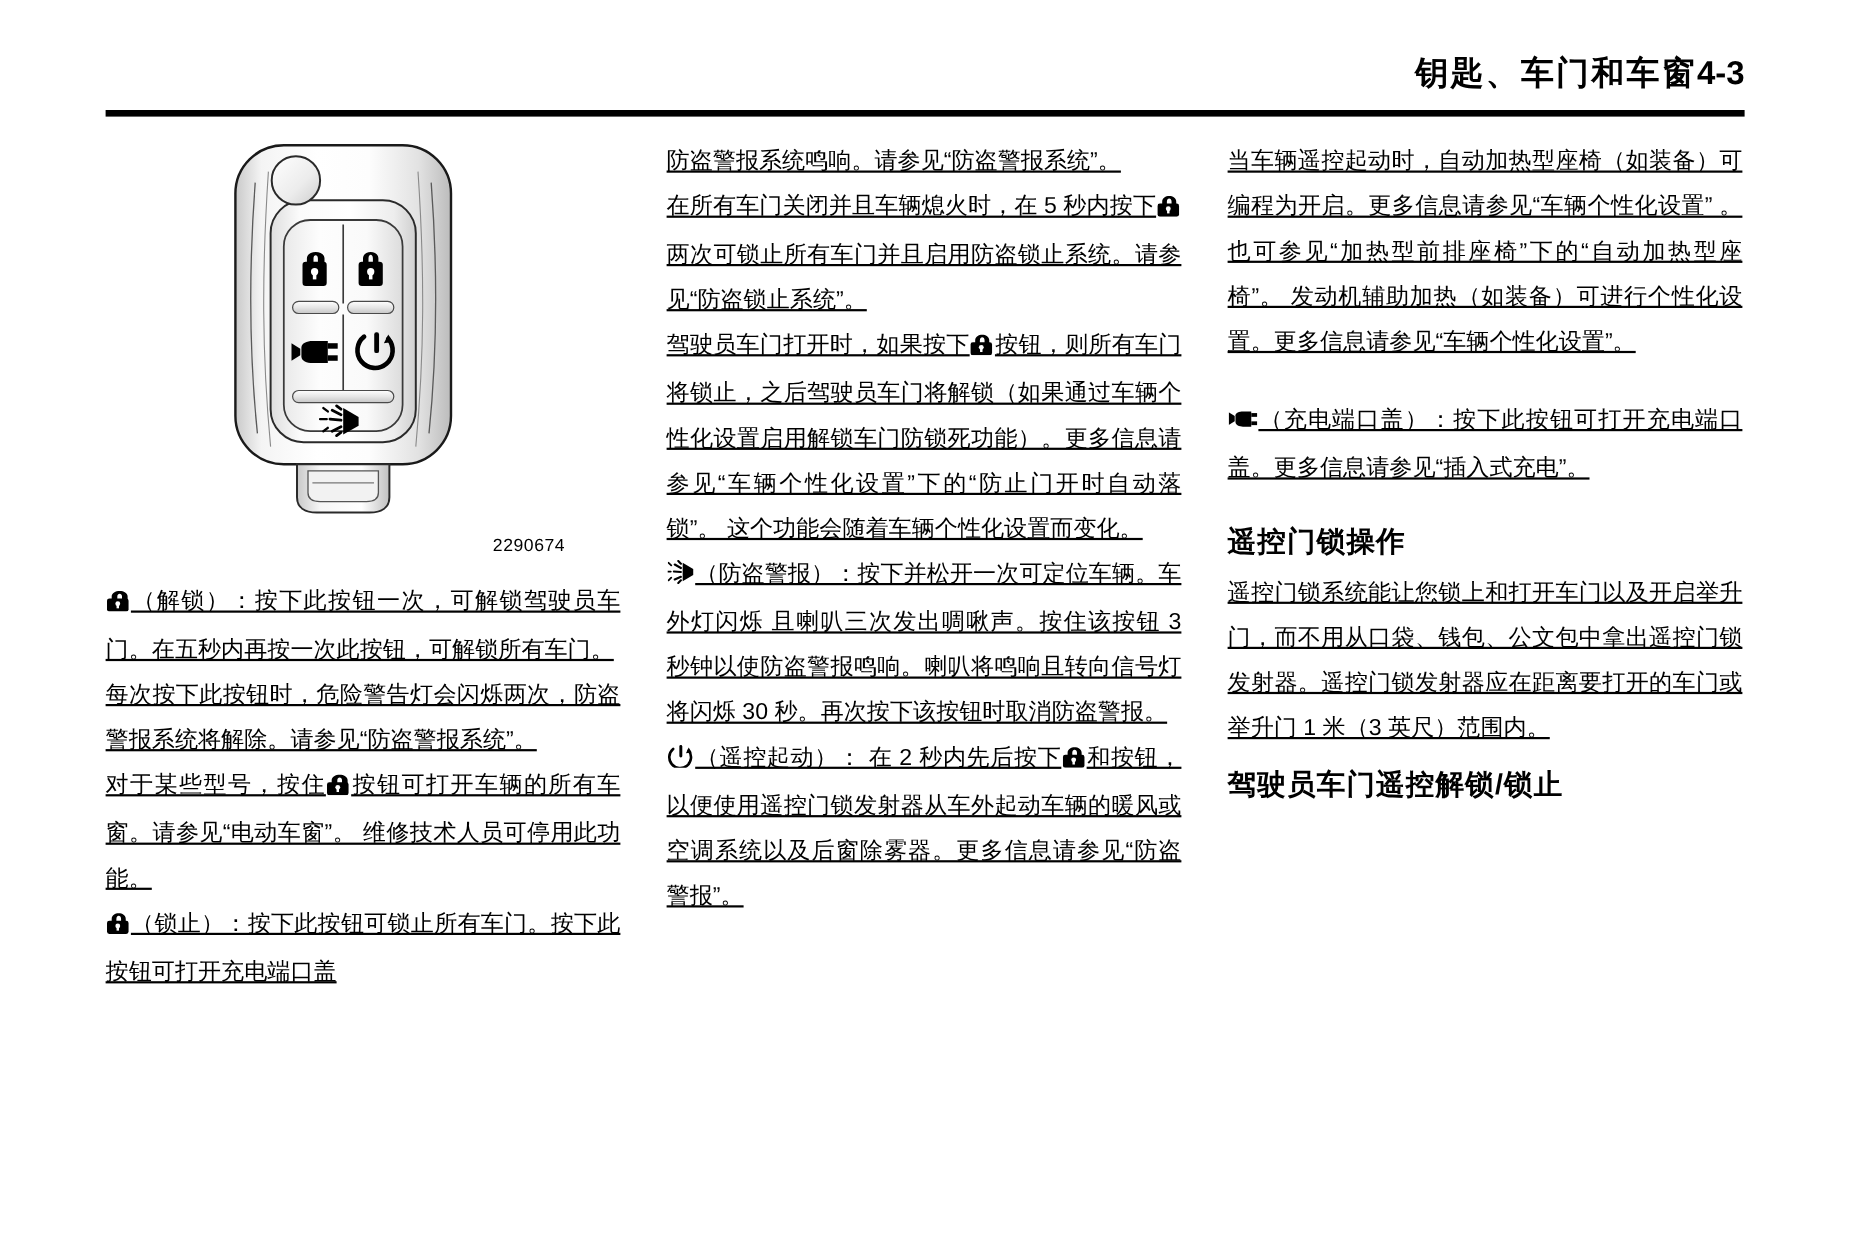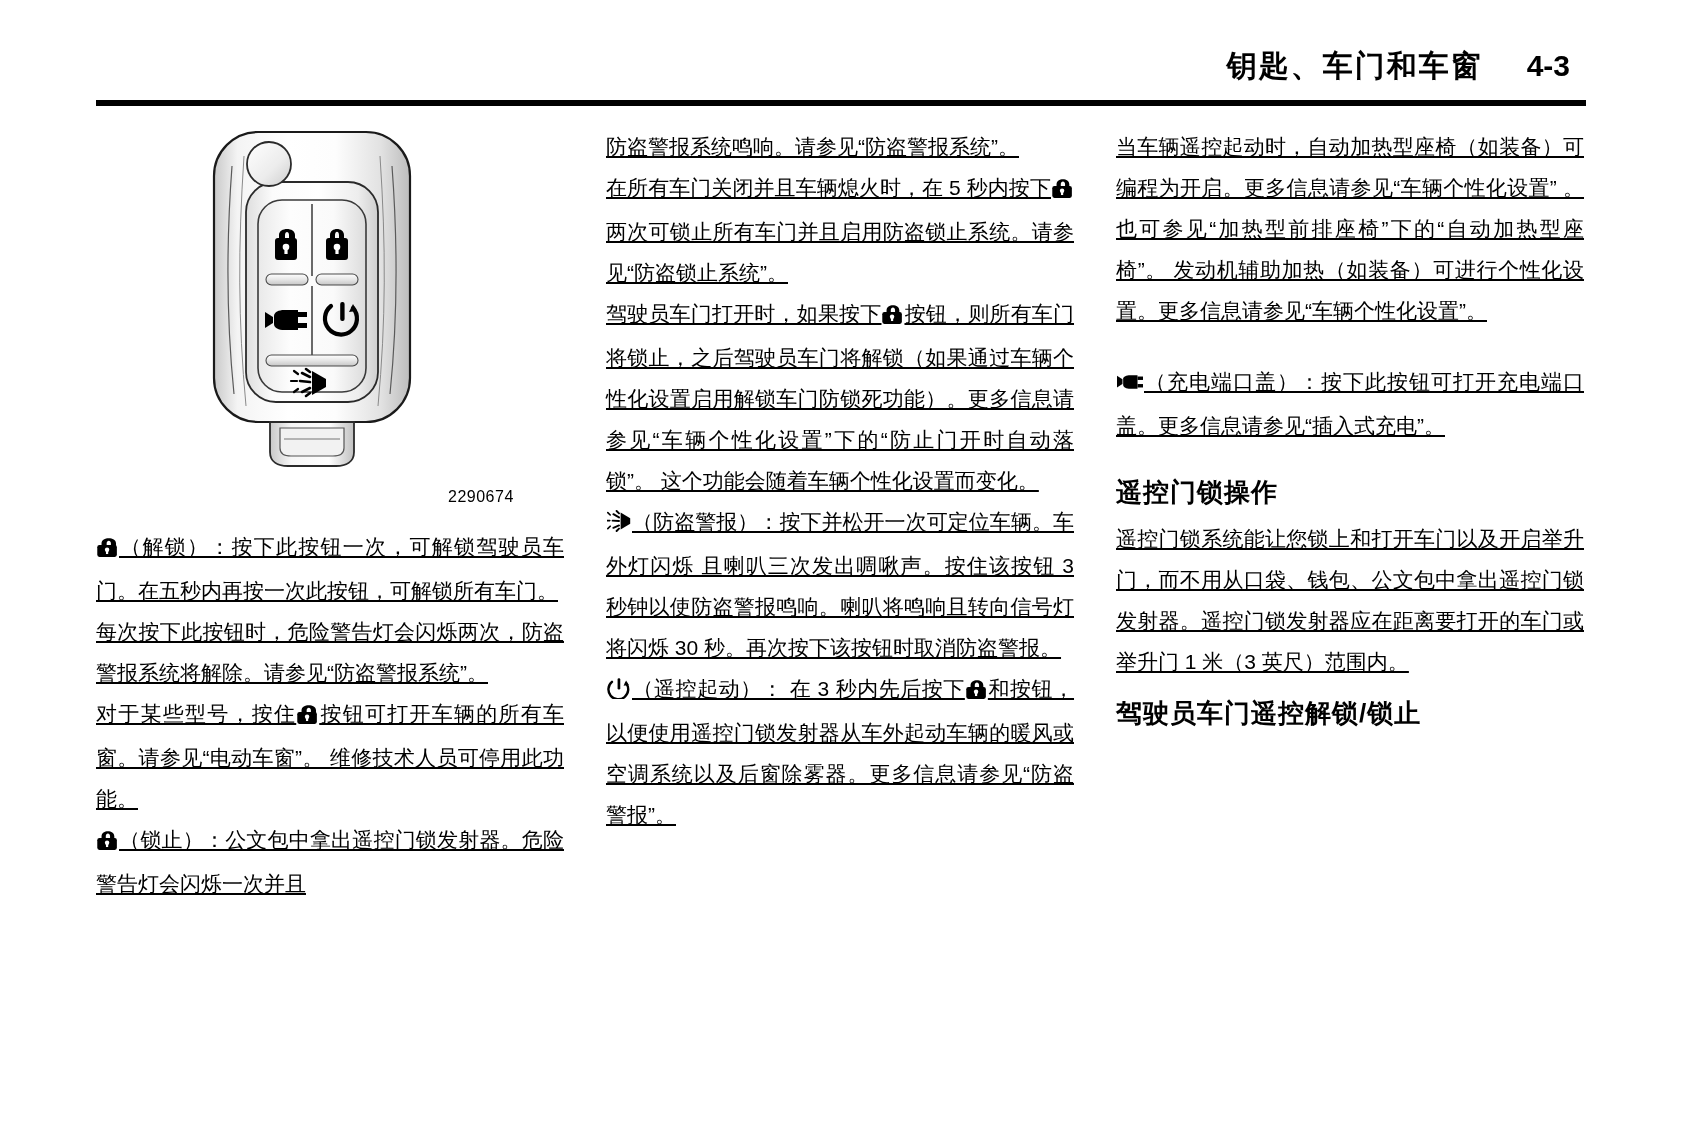--- a/index.html
+++ b/index.html
@@ -16,24 +16,23 @@
   }
 
   
   #page-header {
     position: absolute;
     left: 0; right: 0; top: 0;
     height: 108px;
   }
   #header-title-row {
     position: absolute;
-    right: 112px; top: 46px;
+    right: 96px; top: 46px;
     display: flex;
     align-items: baseline;
-    gap: 44px;
   }
   .header-chapter {
     font-size: 30px;
     font-weight: bold;
     letter-spacing: 2px;
     white-space: nowrap;
   }
   .header-pagenum {
     font-size: 30px;
     font-weight: bold;
@@ -244,21 +243,21 @@
             <rect x="0" y="13" width="23" height="14" rx="2.5" fill="#000"></rect>
             <circle cx="11.5" cy="18.5" r="2.6" fill="#fff"></circle>
             <rect x="10.2" y="18.5" width="2.6" height="5" fill="#fff"></rect>
           </svg></span><span>按钮可打开车辆的所有车窗。请参见“电动车窗”。 维修技术人员可停用此功能。</span></p>
 
     <p class="body"><span class="inl"><svg width="21" height="23" viewBox="0 0 24 27">
             <path d="M5 15 L5 11 C5 3, 20 3, 20 11 L20 15 L15 15 L15 11 C15 6.5, 10 6.5, 10 11 L10 15 Z" fill="#000"></path>
             <rect x="0" y="13" width="23" height="14" rx="2.5" fill="#000"></rect>
             <circle cx="11.5" cy="18.5" r="2.6" fill="#fff"></circle>
             <rect x="10.2" y="18.5" width="2.6" height="5" fill="#fff"></rect>
-          </svg></span><span>（锁止）：公文包中拿出遥控门锁发射器。危险警告灯会闪烁一次并且</span></p>
+          </svg></span><span>（锁止）：按下此按钮可锁止所有车门。按下此按钮可打开充电端口盖</span></p>
   </div>
 
   <div class="column">
 
     <p class="body">防盗警报系统鸣响。请参见“防盗警报系统”。</p>
 
     <p class="body"><span>在所有车门关闭并且车辆熄火时，在 5 秒内按下</span><span class="inl"><svg width="21" height="23" viewBox="0 0 24 27">
             <path d="M5 15 L5 11 C5 3, 20 3, 20 11 L20 15 L15 15 L15 11 C15 6.5, 10 6.5, 10 11 L10 15 Z" fill="#000"></path>
             <rect x="0" y="13" width="23" height="14" rx="2.5" fill="#000"></rect>
             <circle cx="11.5" cy="18.5" r="2.6" fill="#fff"></circle>
@@ -275,21 +274,21 @@
     <p class="body"><span class="inl"><svg width="24" height="22" viewBox="0 0 30 27">
             <path d="M17 3 L17 24 L29 17 L29 10 Z" fill="#000"></path>
             <path d="M15 4 L12 1 M15 9 L8 5 M15 13.5 L7 13 M15 19 L8 22 M15 23 L12 26" stroke="#000" stroke-width="2.4" stroke-linecap="round"></path>
             <path d="M4 6 L1 3 M3.5 13 L-1 13 M4 20 L1 23" stroke="#000" stroke-width="2" stroke-linecap="round"></path>
           </svg></span><span>（防盗警报）：按下并松开一次可定位车辆。车外灯闪烁 且喇叭三次发出啁啾声。按住该按钮 3 秒钟以使防盗警报鸣响。喇叭将鸣响且转向信号灯将闪烁 30 秒。再次按下该按钮时取消防盗警报。</span></p>
 
     <p class="body"><span class="inl"><svg width="24" height="23" viewBox="0 0 34 30">
             <path d="M7 7 A14 14 0 1 0 27 9" fill="none" stroke="#000" stroke-width="3.4" stroke-linecap="round"></path>
             <path d="M27 5 L31 11.5 L23.5 12.5 Z" fill="#000"></path>
             <rect x="15" y="2" width="3.8" height="16" rx="1.8" fill="#000"></rect>
-          </svg></span><span>（遥控起动）： 在 3 秒内先后按下</span><span class="inl"><svg width="21" height="23" viewBox="0 0 24 27">
+          </svg></span><span>（遥控起动）： 在 2 秒内先后按下</span><span class="inl"><svg width="21" height="23" viewBox="0 0 24 27">
             <path d="M5 15 L5 11 C5 3, 20 3, 20 11 L20 15 L15 15 L15 11 C15 6.5, 10 6.5, 10 11 L10 15 Z" fill="#000"></path>
             <rect x="0" y="13" width="23" height="14" rx="2.5" fill="#000"></rect>
             <circle cx="11.5" cy="18.5" r="2.6" fill="#fff"></circle>
             <rect x="10.2" y="18.5" width="2.6" height="5" fill="#fff"></rect>
           </svg></span><span>和按钮，以便使用遥控门锁发射器从车外起动车辆的暖风或空调系统以及后窗除雾器。更多信息请参见“防盗警报”。</span></p>
   </div>
 
   <div class="column">
 
     <p class="body">当车辆遥控起动时，自动加热型座椅（如装备）可编程为开启。更多信息请参见“车辆个性化设置” 。也可参见“加热型前排座椅”下的“自动加热型座椅”。 发动机辅助加热（如装备）可进行个性化设置。更多信息请参见“车辆个性化设置”。</p>

